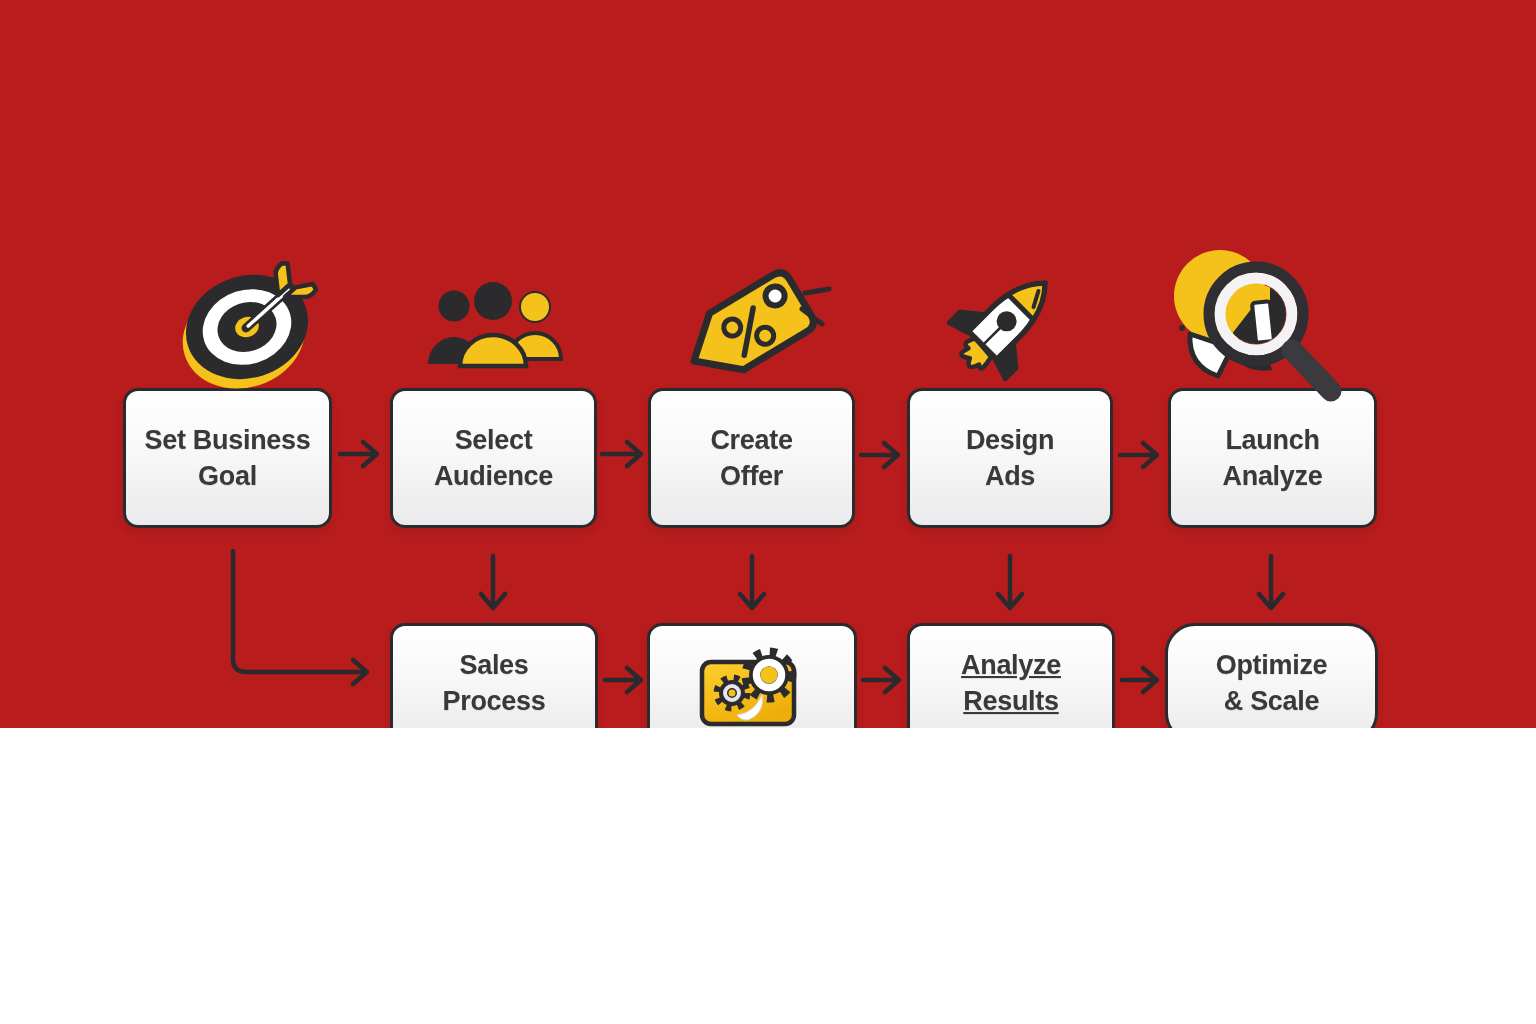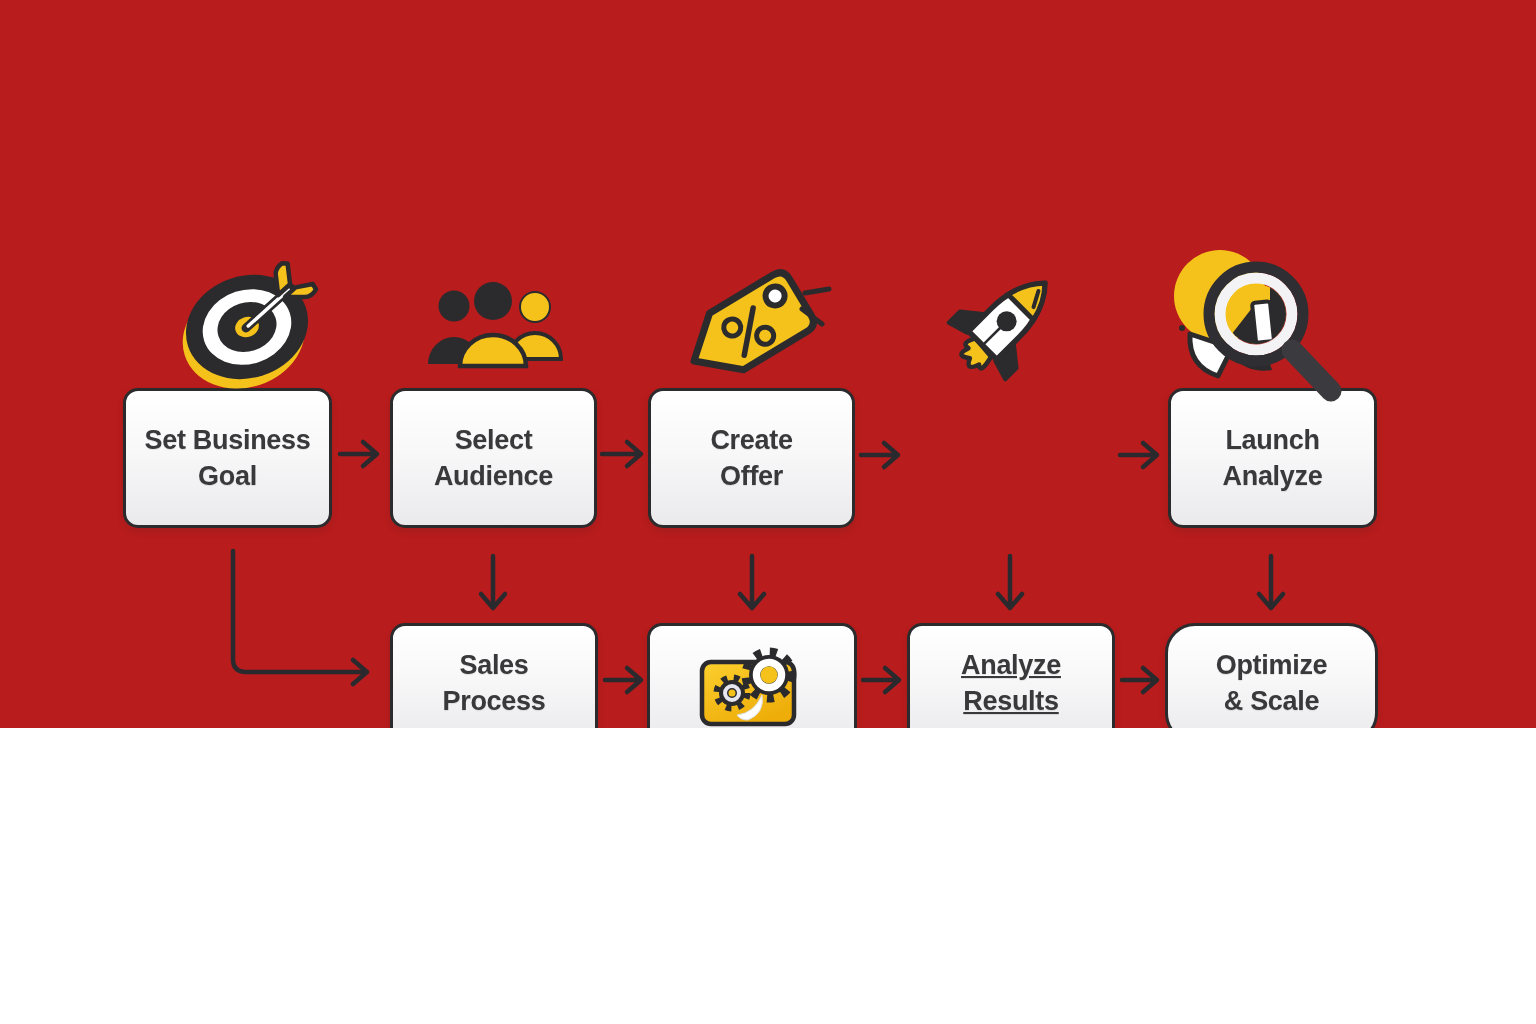--- a/index.html
+++ b/index.html
@@ -64,20 +64,24 @@
     <span>Goal</span>
   </div>
   <div class="node top" style="left:390px;width:207px;">
     <span>Select</span>
     <span>Audience</span>
   </div>
   <div class="node top" style="left:648px;width:207px;">
     <span>Create</span>
     <span>Offer</span>
   </div>
+  <div class="node top" style="left:907px;width:206px;">
+    <span>Design</span>
+    <span>Ads</span>
+  </div>
   <div class="node top" style="left:1168px;width:209px;">
     <span>Launch</span>
     <span>Analyze</span>
   </div>
 
   <div class="node bottom" style="left:390px;width:208px;">
     <span>Sales</span>
     <span>Process</span>
   </div>
   <div class="node bottom" style="left:647px;width:210px;">

